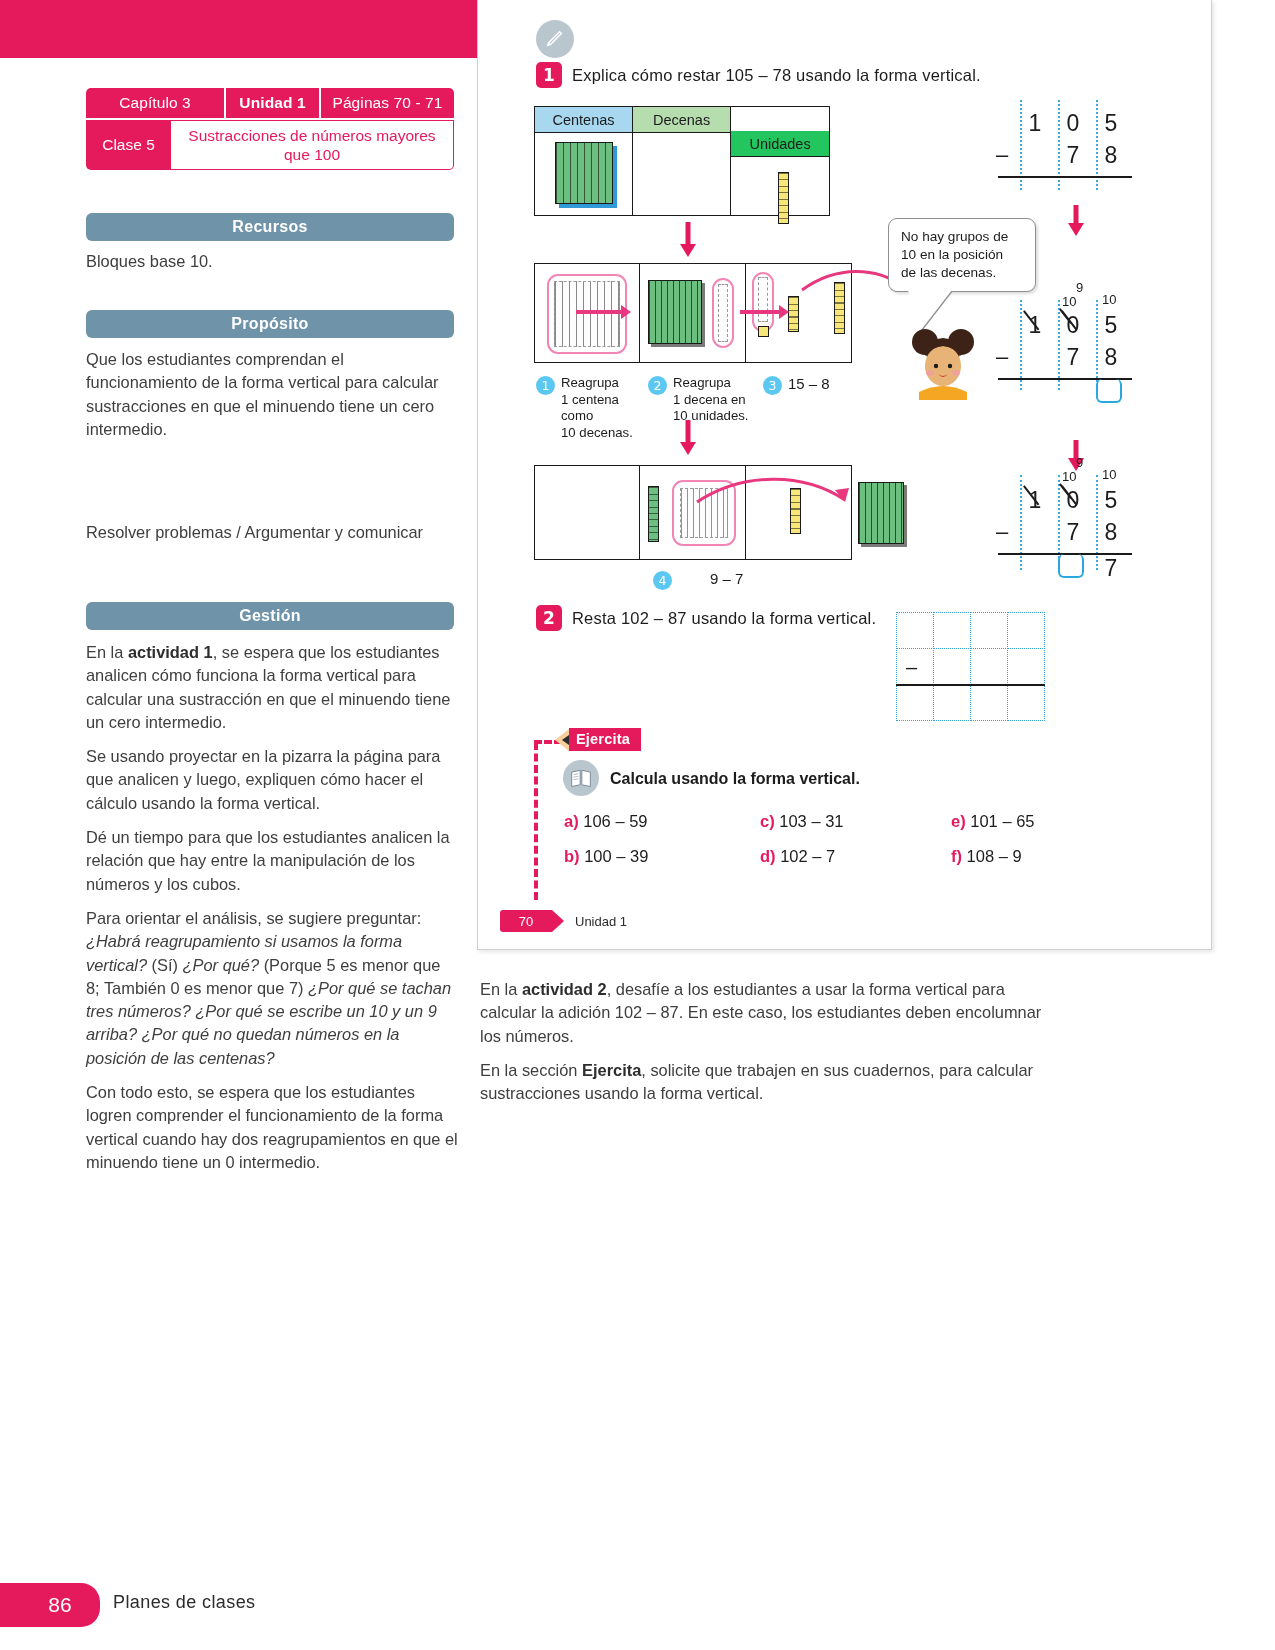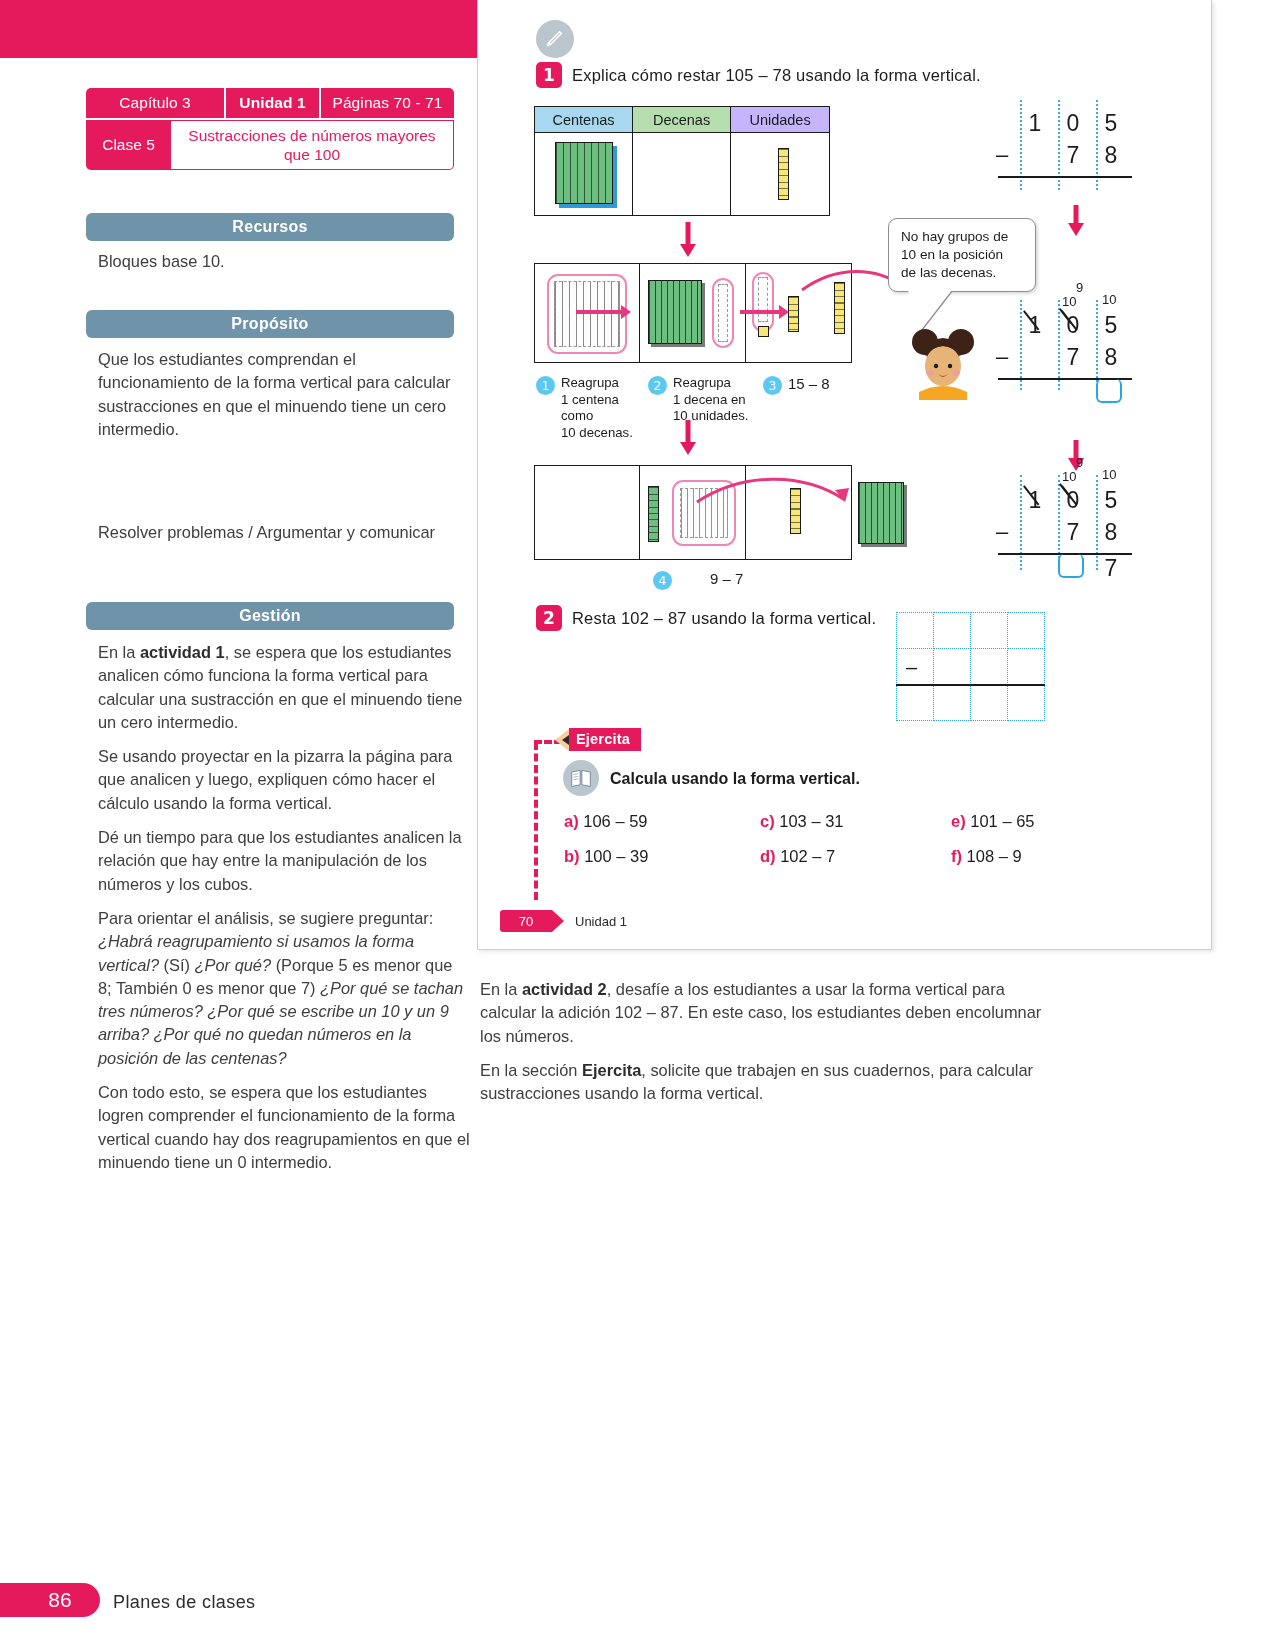--- a/index.html
+++ b/index.html
@@ -42,21 +42,21 @@
 
   
   .sect-bar {
     position:absolute; left:86px; width:368px; height:28px;
     background:#6f93a8; color:#fff; border-radius:6px;
     display:flex; align-items:center; justify-content:center;
     font-size:16px; font-weight:bold; letter-spacing:.3px;
   }
   .body-txt {
     position:absolute; left:86px; width:372px;
-    font-size:16.4px; line-height:1.42; color:#3e3e3e;margin-left:12px;
+    font-size:16.4px; line-height:1.42; color:#3e3e3e;
   }
   .body-txt p { margin-bottom:11px; }
   .body-txt b { font-weight:bold; color:#2e2e2e; }
   .body-txt i { font-style:italic; }
 
   
   .tb-panel {
     position:absolute; left:477px; top:0; width:735px; height:950px;
     background:#fff; border:1px solid #cfcfcf; border-top:none;
     box-shadow: 2px 2px 4px rgba(0,0,0,.10);
@@ -81,21 +81,21 @@
   
   .pv-table { position:absolute; border:1.5px solid #1a1a1a; display:flex; }
   .pv-col { border-right:1.5px solid #1a1a1a; position:relative; }
   .pv-col:last-child { border-right:none; }
   .pv-head {
     height:26px; border-bottom:1.5px solid #1a1a1a; display:flex;
     align-items:center; justify-content:center; font-size:14.5px; color:#1c1c1c;
   }
   .h-cen { background:#a8d8f0; }
   .h-dec { background:#b6ddae; }
-  .h-uni { background:#c4b5fd; }
+  .h-uni { background:#22c55e;margin-top:24px; }
   .pv-cellbox { position:relative; }
 
   
   .hundred-flat {
     position:absolute; width:58px; height:62px; background:#6cbf7e;
     border:1.4px solid #1a1a1a; box-shadow: 4px 4px 0 0 #2f9ad6;
     background-image: repeating-linear-gradient(to right, rgba(0,0,0,.55) 0 1px, transparent 1px 7px);
   }
   .ten-rod {
     position:absolute; width:11px; height:52px; background:#f7e77a;
@@ -229,21 +229,21 @@
   
   .bottom-txt {
     position:absolute; left:480px; width:580px; font-size:16.4px;
     line-height:1.42; color:#3e3e3e;
   }
   .bottom-txt p { margin-bottom:11px; }
   .bottom-txt b { font-weight:bold; color:#2e2e2e; }
 
   
   .pg-foot-pill {
-    position:absolute; left:0; top:1583px; width:100px; height:34px;
+    position:absolute; left:0; top:1583px; width:100px; height:44px;
     background:#e51a5c; border-top-right-radius:19px;
     border-bottom-right-radius:19px; color:#fff;
     display:flex; align-items:center; justify-content:center;
     font-size:21px; padding-left:20px;
   }
   .pg-foot-txt {
     position:absolute; left:113px; top:1592px; font-size:18px; color:#2c2c2c;
     letter-spacing:.4px;
   }
 </style>

